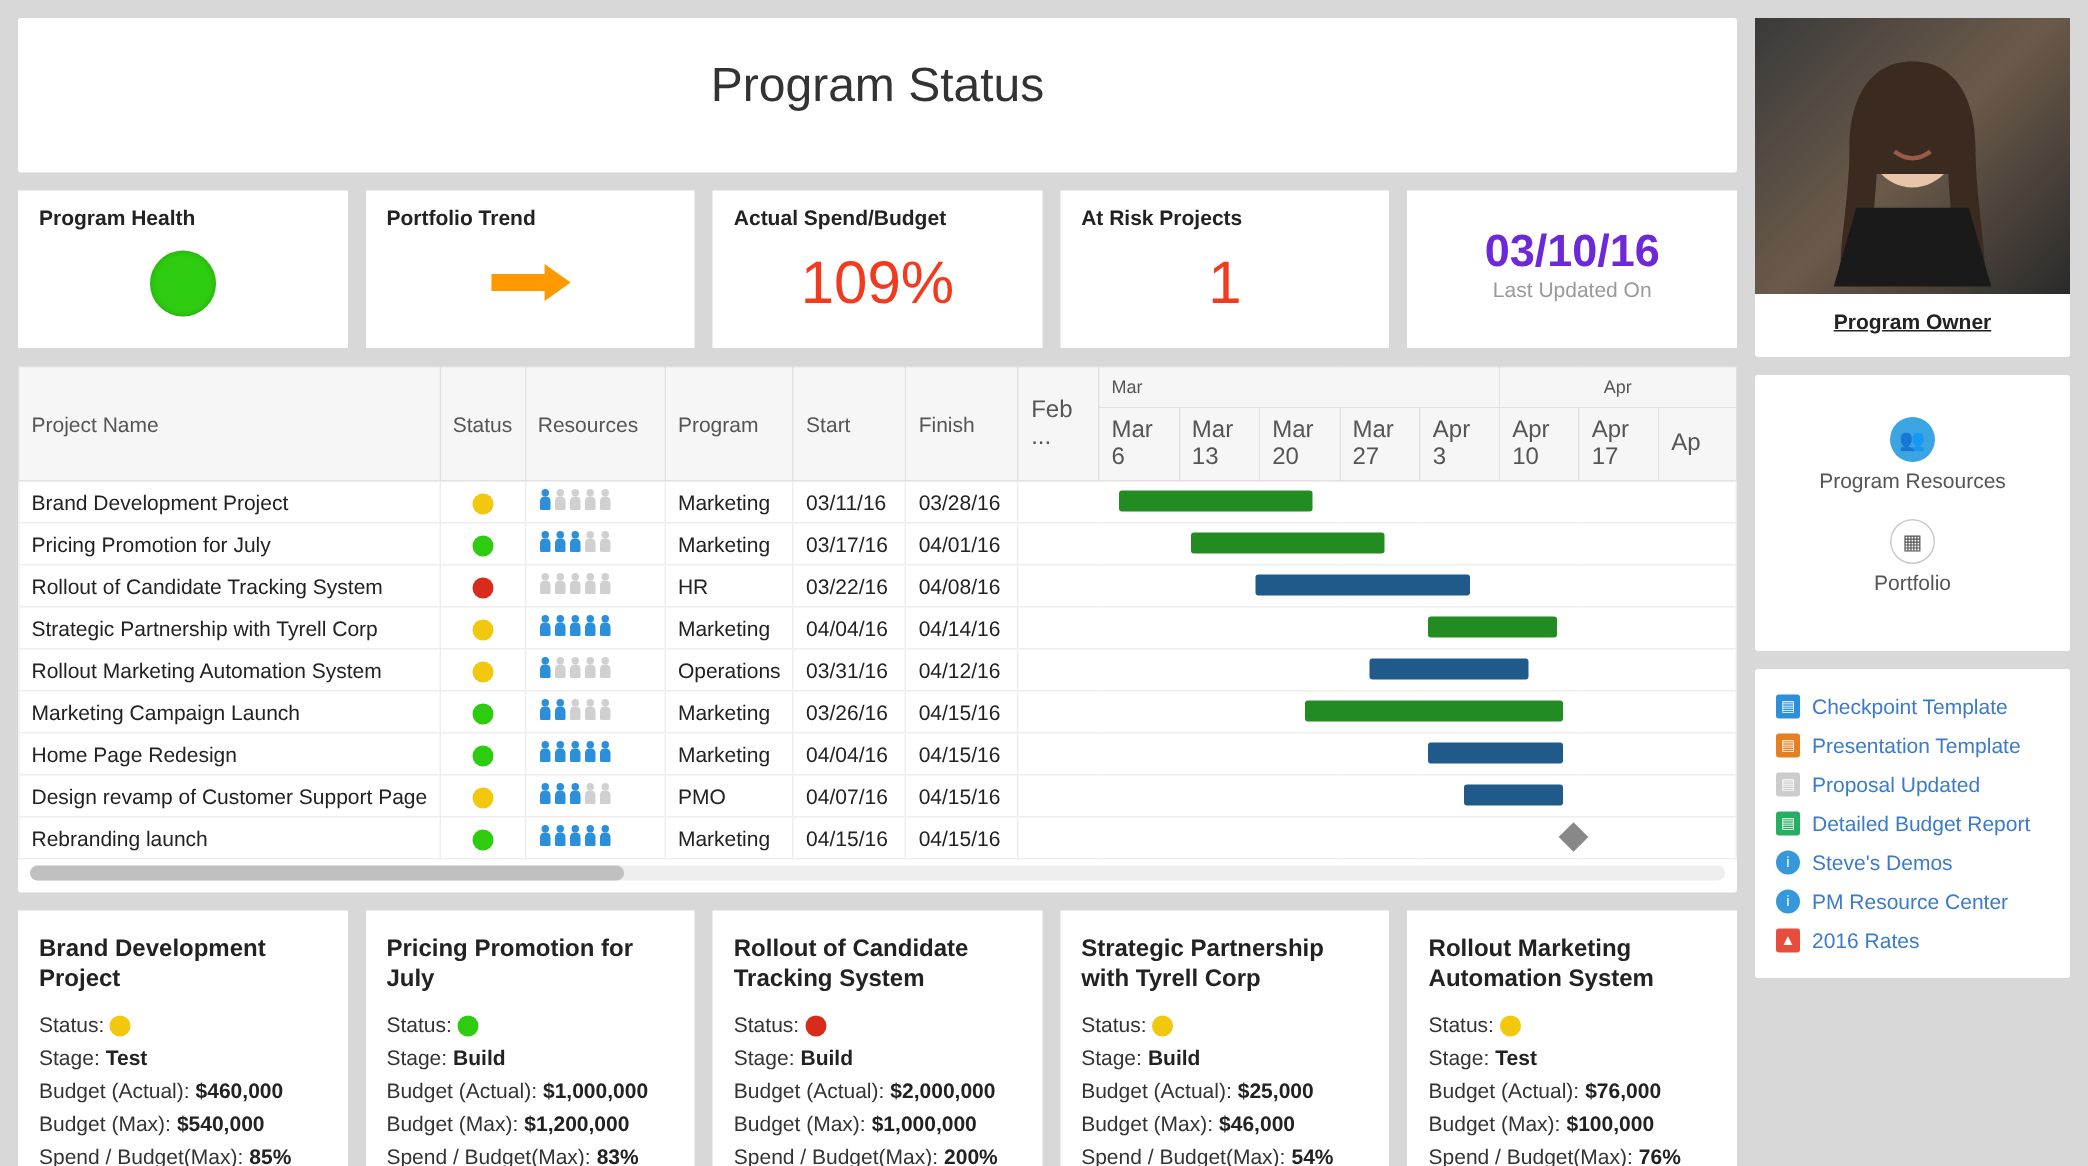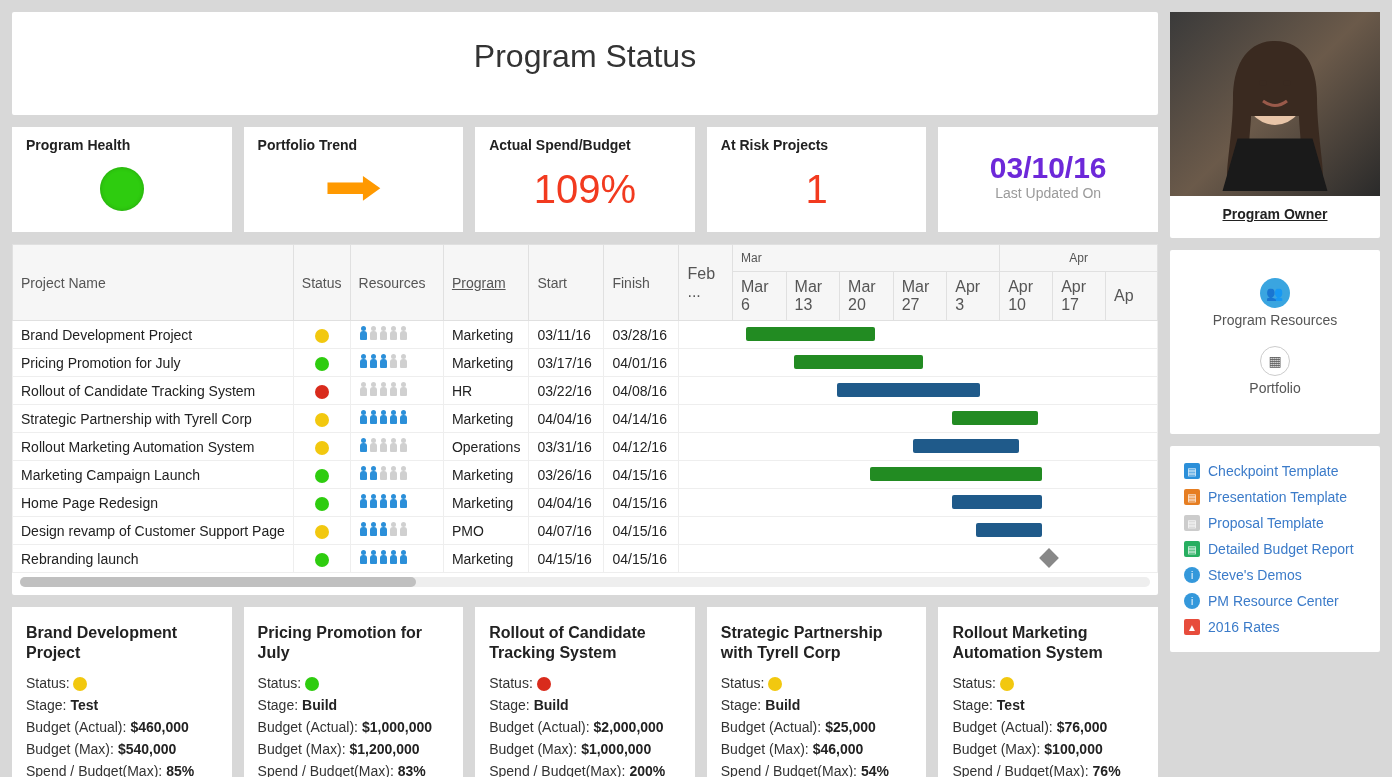--- a/index.html
+++ b/index.html
@@ -23,21 +23,21 @@
 
   
   .proj-panel { background:#fff; }
   .proj-wrap { overflow-x:auto; }
   .proj-table { width: 100%; border-collapse: collapse; font-size: 14px; }
   .proj-table th { text-align:left; font-weight:normal; color:#555; background:#f6f6f6; border:1px solid #e0e0e0; padding:6px 8px; position:relative; }
   .proj-table td { border:1px solid #eee; padding:5px 8px; white-space:nowrap; }
   .col-name { width:280px; }
   .col-status { width:56px; text-align:center; }
   .col-res { width:96px;margin-left:12px; }
-  .col-prog { width:76px;text-decoration:underline; }
+  .col-prog { width:76px; }
   .col-date { width:76px; }
   .dot { width:14px; height:14px; border-radius:50%; display:inline-block; vertical-align:middle; }
   .dot-green { background:#2ecc0f; }
   .dot-yellow { background:#f2c80f; }
   .dot-red { background:#d92b1c; }
   .person { display:inline-block; width:9px; height:14px; position:relative; margin-right:1px; }
   .person::before { content:""; position:absolute; top:0; left:2px; width:5px; height:5px; border-radius:50%; background:currentColor; }
   .person::after { content:""; position:absolute; top:5px; left:1px; width:7px; height:9px; border-radius:3px 3px 1px 1px; background:currentColor; }
   .p-on { color:#2b8fd9; }
   .p-off { color:#d0d0d0; }
@@ -317,21 +317,21 @@
         <div class="link-row">
           <span class="fico" style="background:#2b8fd9">▤</span>
           <span>Checkpoint Template</span>
         </div>
         <div class="link-row">
           <span class="fico" style="background:#e67e22">▤</span>
           <span>Presentation Template</span>
         </div>
         <div class="link-row">
           <span class="fico" style="background:#cccccc">▤</span>
-          <span>Proposal Template</span>
+          <span>Proposal Updated</span>
         </div>
         <div class="link-row">
           <span class="fico" style="background:#27ae60">▤</span>
           <span>Detailed Budget Report</span>
         </div>
         <div class="link-row">
           <span class="fico" style="background:#3498db;border-radius:50%">i</span>
           <span>Steve's Demos</span>
         </div>
         <div class="link-row">

